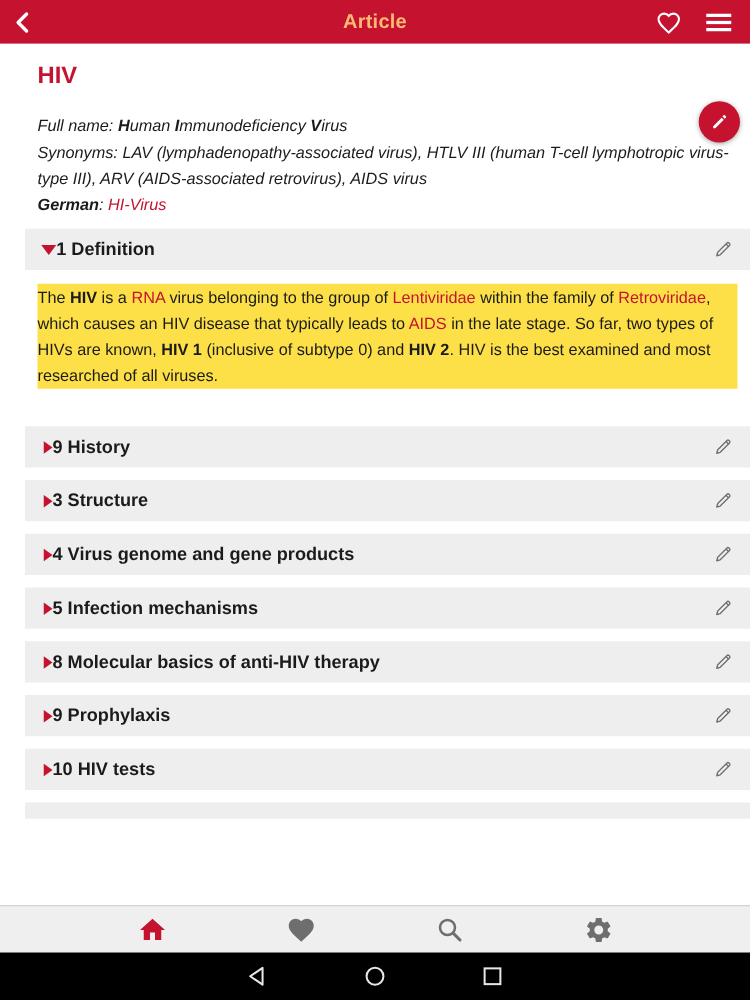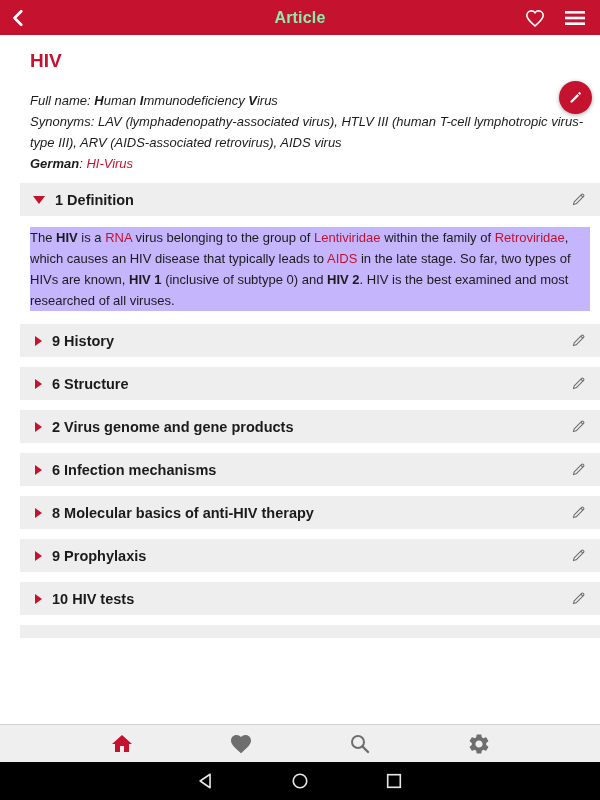--- a/index.html
+++ b/index.html
@@ -8,37 +8,37 @@
     --toolbar-bg:#EFEFEF;
     --icon-gray:#6E6E6E;
     --text:#1B1B1B;
   }
   *{margin:0;padding:0;box-sizing:border-box;}
   html,body{width:600px;height:800px;overflow:hidden;}
   body{font-family:"Liberation Sans", sans-serif;background:#fff;color:var(--text);}
 
   
   .appbar{position:relative;height:35px;background:var(--primary);display:flex;align-items:center;box-shadow:0 1px 3px rgba(0,0,0,.25);}
-  .appbar-title{position:absolute;left:0;right:0;text-align:center;color:#86efac;font-weight:bold;font-size:16px;letter-spacing:.2px;}
+  .appbar-title{position:absolute;left:0;right:0;text-align:center;color:#fdba74;font-weight:bold;font-size:16px;letter-spacing:.2px;}
   .appbar .left{margin-left:10px;display:flex;align-items:center;z-index:2;}
   .appbar .right{margin-left:auto;margin-right:14px;display:flex;align-items:center;gap:18px;z-index:2;}
   .icon-btn{display:flex;align-items:center;justify-content:center;cursor:pointer;}
 
   
   .content{position:relative;height:689px;background:#fff;overflow:hidden;padding-left:20px;}
   .article-title{color:var(--primary);font-size:19px;line-height:24px;font-weight:bold;margin:14px 10px 0;}
   .fab{position:absolute;top:46px;right:8px;width:33px;height:33px;border-radius:50%;background:var(--primary);display:flex;align-items:center;justify-content:center;box-shadow:0 1px 4px rgba(0,0,0,.35);cursor:pointer;}
   .intro{margin:17px 10px 0;font-style:italic;font-size:13px;line-height:21px;}
   #sections{margin-top:9px;}
   .sec-row{height:33px;background:var(--row-bg);display:flex;align-items:center;padding:0 13px;margin-bottom:10px;cursor:pointer;}
   .tri-down{width:0;height:0;border-left:6px solid transparent;border-right:6px solid transparent;border-top:8px solid var(--primary);}
   .tri-right{width:0;height:0;border-top:5px solid transparent;border-bottom:5px solid transparent;border-left:7px solid var(--primary);margin-left:2px;}
-  .sec-label{font-weight:bold;font-size:14.5px;margin-left:10px;flex:1;}
+  .sec-label{font-weight:bold;font-size:14.5px;margin-left:0;flex:1;}
   .sec-edit{display:flex;align-items:center;}
-  .def-par{margin:11px 10px 13px;font-size:13px;line-height:21px;background:#c4b5fd;}
+  .def-par{margin:11px 10px 30px;font-size:13px;line-height:21px;background:#fde047;}
   .partial-bar{height:13px;background:var(--row-bg);}
 
   .s-b{font-weight:bold;}
   .s-r{color:var(--primary);}
 
   
   .toolbar{height:38px;background:var(--toolbar-bg);border-top:1px solid #D2D2D2;display:flex;align-items:center;justify-content:space-around;padding:0 62px;}
   .tb-item{width:40px;display:flex;align-items:center;justify-content:center;cursor:pointer;}
 
   
@@ -105,41 +105,41 @@
         <span class="sec-label">9 History</span>
         <span class="sec-edit">
           <svg width="17" height="17" viewBox="0 0 24 24">
             <path d="M4.8 19.2l1.1-3.9L16.4 4.8c.6-.6 1.6-.6 2.2 0l.6.6c.6.6.6 1.6 0 2.2L8.7 18.1 4.8 19.2z" fill="none" stroke="#6E6E6E" stroke-width="1.5" stroke-linejoin="round"></path>
             <path d="M15.3 5.9l2.8 2.8" stroke="#6E6E6E" stroke-width="1.5"></path>
           </svg>
         </span>
       </div>
       <div class="sec-row">
         <span class="tri-right"></span>
-        <span class="sec-label">6 Structure</span>
-        <span class="sec-edit">
-          <svg width="17" height="17" viewBox="0 0 24 24">
-            <path d="M4.8 19.2l1.1-3.9L16.4 4.8c.6-.6 1.6-.6 2.2 0l.6.6c.6.6.6 1.6 0 2.2L8.7 18.1 4.8 19.2z" fill="none" stroke="#6E6E6E" stroke-width="1.5" stroke-linejoin="round"></path>
-            <path d="M15.3 5.9l2.8 2.8" stroke="#6E6E6E" stroke-width="1.5"></path>
-          </svg>
-        </span>
-      </div>
-      <div class="sec-row">
-        <span class="tri-right"></span>
-        <span class="sec-label">2 Virus genome and gene products</span>
-        <span class="sec-edit">
-          <svg width="17" height="17" viewBox="0 0 24 24">
-            <path d="M4.8 19.2l1.1-3.9L16.4 4.8c.6-.6 1.6-.6 2.2 0l.6.6c.6.6.6 1.6 0 2.2L8.7 18.1 4.8 19.2z" fill="none" stroke="#6E6E6E" stroke-width="1.5" stroke-linejoin="round"></path>
-            <path d="M15.3 5.9l2.8 2.8" stroke="#6E6E6E" stroke-width="1.5"></path>
-          </svg>
-        </span>
-      </div>
-      <div class="sec-row">
-        <span class="tri-right"></span>
-        <span class="sec-label">6 Infection mechanisms</span>
+        <span class="sec-label">3 Structure</span>
+        <span class="sec-edit">
+          <svg width="17" height="17" viewBox="0 0 24 24">
+            <path d="M4.8 19.2l1.1-3.9L16.4 4.8c.6-.6 1.6-.6 2.2 0l.6.6c.6.6.6 1.6 0 2.2L8.7 18.1 4.8 19.2z" fill="none" stroke="#6E6E6E" stroke-width="1.5" stroke-linejoin="round"></path>
+            <path d="M15.3 5.9l2.8 2.8" stroke="#6E6E6E" stroke-width="1.5"></path>
+          </svg>
+        </span>
+      </div>
+      <div class="sec-row">
+        <span class="tri-right"></span>
+        <span class="sec-label">4 Virus genome and gene products</span>
+        <span class="sec-edit">
+          <svg width="17" height="17" viewBox="0 0 24 24">
+            <path d="M4.8 19.2l1.1-3.9L16.4 4.8c.6-.6 1.6-.6 2.2 0l.6.6c.6.6.6 1.6 0 2.2L8.7 18.1 4.8 19.2z" fill="none" stroke="#6E6E6E" stroke-width="1.5" stroke-linejoin="round"></path>
+            <path d="M15.3 5.9l2.8 2.8" stroke="#6E6E6E" stroke-width="1.5"></path>
+          </svg>
+        </span>
+      </div>
+      <div class="sec-row">
+        <span class="tri-right"></span>
+        <span class="sec-label">5 Infection mechanisms</span>
         <span class="sec-edit">
           <svg width="17" height="17" viewBox="0 0 24 24">
             <path d="M4.8 19.2l1.1-3.9L16.4 4.8c.6-.6 1.6-.6 2.2 0l.6.6c.6.6.6 1.6 0 2.2L8.7 18.1 4.8 19.2z" fill="none" stroke="#6E6E6E" stroke-width="1.5" stroke-linejoin="round"></path>
             <path d="M15.3 5.9l2.8 2.8" stroke="#6E6E6E" stroke-width="1.5"></path>
           </svg>
         </span>
       </div>
       <div class="sec-row">
         <span class="tri-right"></span>
         <span class="sec-label">8 Molecular basics of anti-HIV therapy</span>

